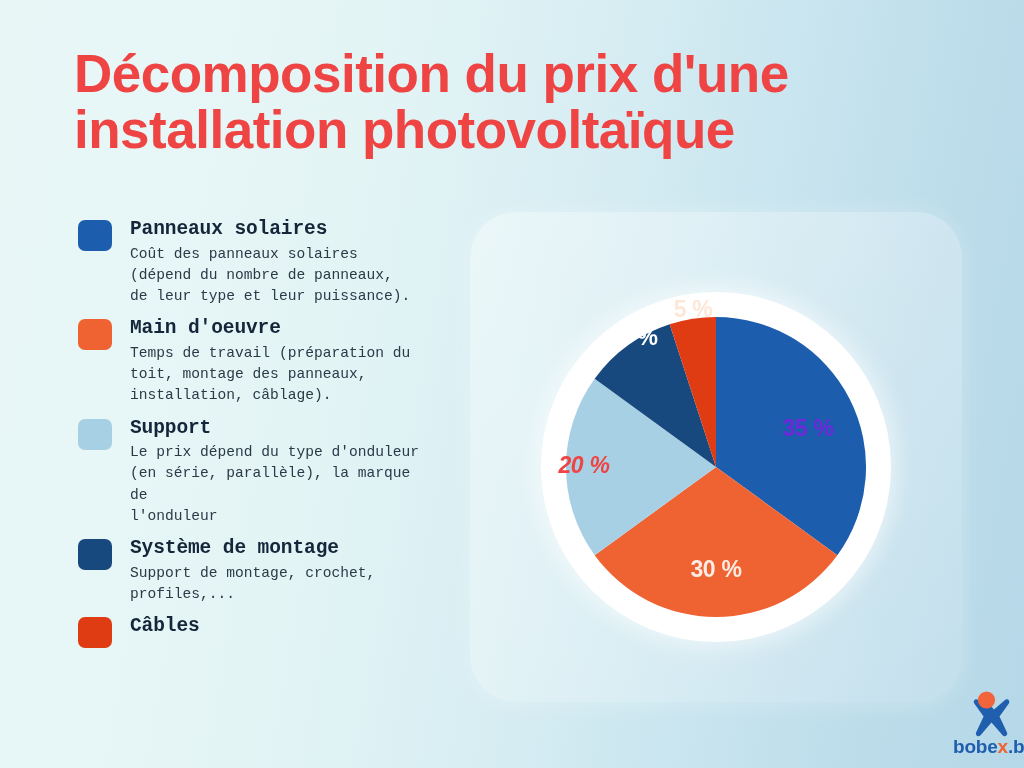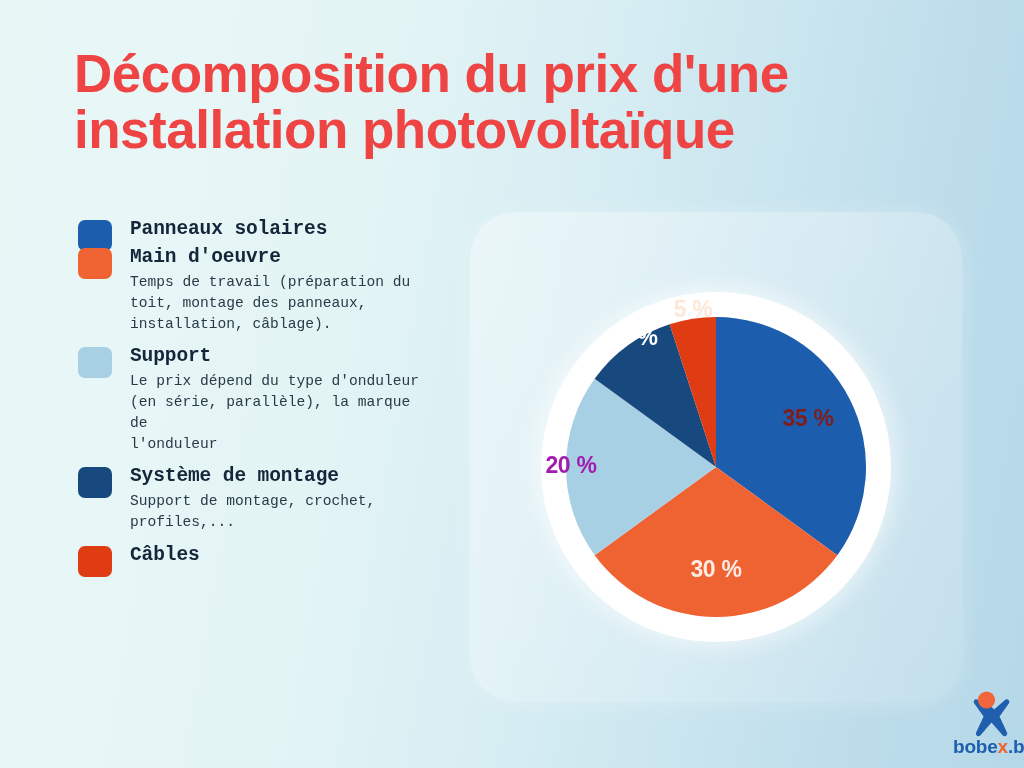--- a/index.html
+++ b/index.html
@@ -148,20 +148,23 @@
 <body>
 
 <h1 id="title">Décomposition du prix d'une
 installation photovoltaïque</h1>
 
 <div id="legend">
 
   <div class="legend-item">
     <span class="legend-swatch" style="background: rgb(29, 93, 174);"></span>
     <p class="legend-title">Panneaux solaires</p>
+    <p class="legend-desc">Coût des panneaux solaires
+(dépend du nombre de panneaux,
+de leur type et leur puissance).</p>
   </div>
 
   <div class="legend-item">
     <span class="legend-swatch" style="background: rgb(239, 99, 51);"></span>
     <p class="legend-title">Main d'oeuvre</p>
     <p class="legend-desc">Temps de travail (préparation du
 toit, montage des panneaux,
 installation, câblage).</p>
   </div>
 
@@ -197,23 +200,23 @@
         <path d="M 100 100 L 100.000 0.000 A 100 100 0 0 1 180.902 158.779 Z" fill="#1d5dae"></path>
         <path d="M 100 100 L 180.902 158.779 A 100 100 0 0 1 19.098 158.779 Z" fill="#ef6333"></path>
         <path d="M 100 100 L 19.098 158.779 A 100 100 0 0 1 19.098 41.221 Z" fill="#a8d0e4"></path>
         <path d="M 100 100 L 19.098 41.221 A 100 100 0 0 1 69.098 4.894 Z" fill="#17487e"></path>
         <path d="M 100 100 L 69.098 4.894 A 100 100 0 0 1 100.000 0.000 Z" fill="#e03c14"></path>
       </g>
   </svg>
 </div>
 
 <div id="pie-labels">
-    <div class="slice-label" style="left: 808px; top: 418px; color: #7f1d1d;">35 %</div>
+    <div class="slice-label" style="left: 808px; top: 428px; color: #6d28d9;">35 %</div>
     <div class="slice-label" style="left: 716px; top: 569px; color: rgb(253, 236, 228); text-align: center;">30 %</div>
-    <div class="slice-label" style="left: 571px; top: 465px; color: #a21caf;">20 %</div>
+    <div class="slice-label" style="left: 584px; top: 465px; color: #ef4444; font-style: italic;">20 %</div>
     <div class="slice-label" style="left: 632px; top: 337px; color: rgb(255, 255, 255);">10 %</div>
     <div class="slice-label" style="left: 693px; top: 309px; color: rgb(253, 232, 216);">5 %</div>
   </div>
 
 <div id="logo">
   <svg id="logo-mark" viewBox="0 0 54 50">
     <g id="logo-mark-g">
         <path d="M27 16.5 C31 16.5 33 19 35 21.5 L46 12 C48.2 10.2 51.5 12.6 50 15.2 L40.5 28.5 L48 44.5 C49.2 47.4 45.6 49.6 43.6 47.2 L32.5 34.5 L21.5 47.2 C19.5 49.6 15.9 47.4 17.1 44.5 L24.6 28.5 L15.1 15.2 C13.6 12.6 16.9 10.2 19.1 12 L30 21.5 C22 19 23 16.5 27 16.5 Z" fill="#1f5fae"></path>
         <path d="M27 20 C23.2 20 20.4 22.7 19.3 26.2 L11.2 45.6 C10.1 48.3 6.0 47.0 6.6 44.1 L11.6 21.0 C11.9 19.6 10.2 18.6 9.2 19.7 L2.6 27.2 C0.9 29.1 -1.6 26.6 0.0 24.6 L10.5 11.8 C12.3 9.6 15.4 10.6 15.6 13.3 Z" fill="none"></path>
         <circle cx="27.5" cy="12" r="8.6" fill="#f2643a"></circle>

